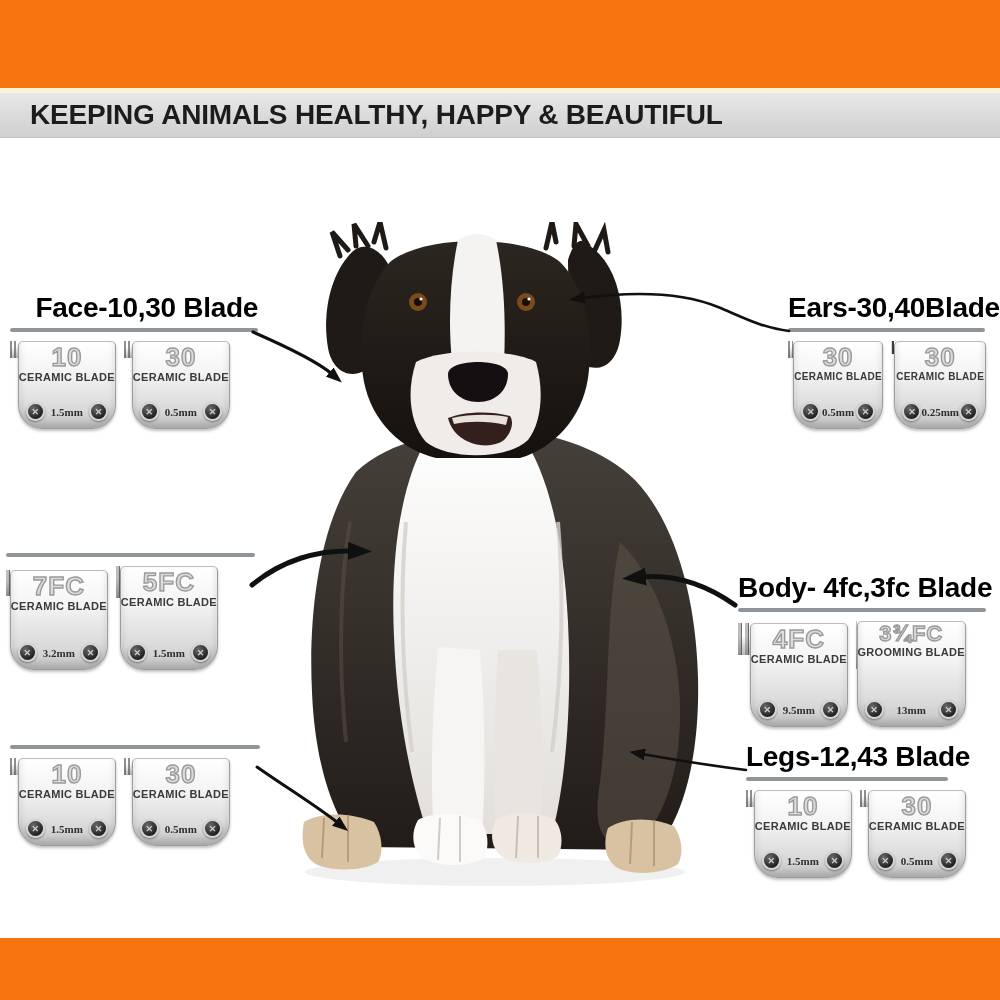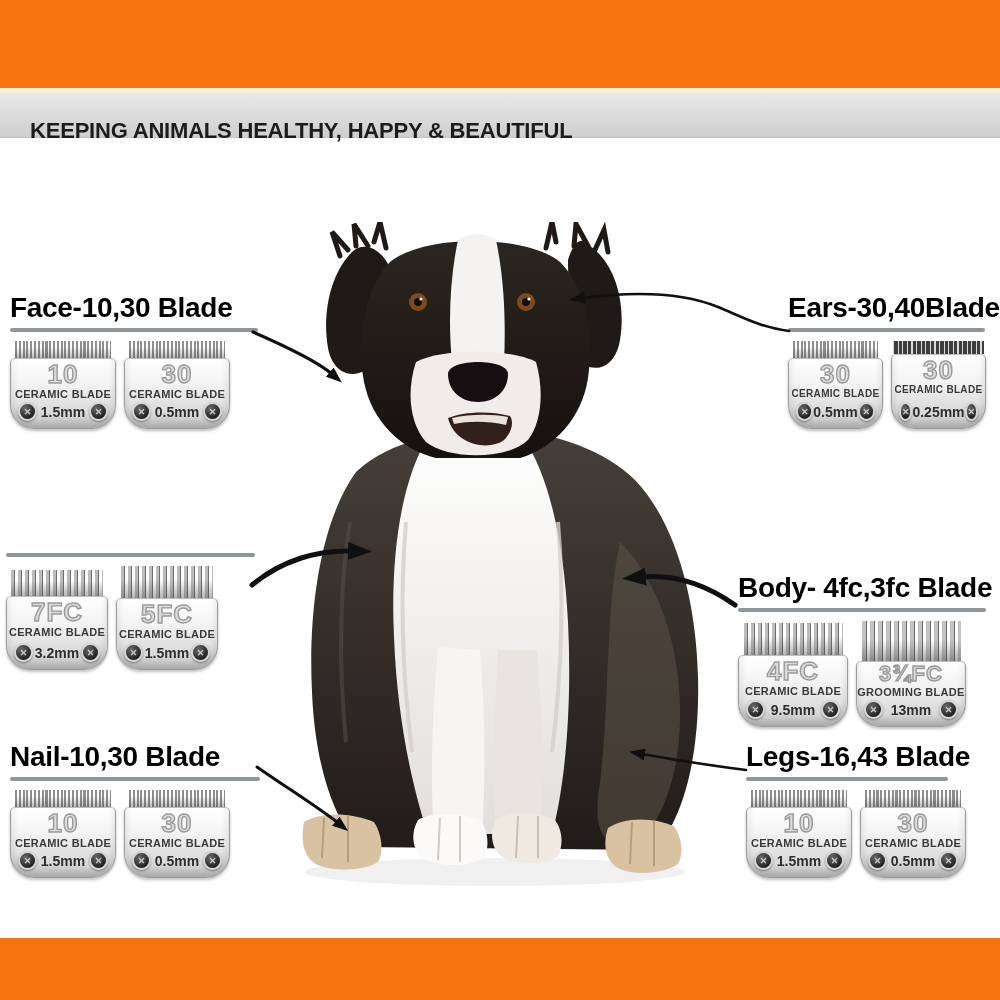--- a/index.html
+++ b/index.html
@@ -4,26 +4,26 @@
 <style>
   html,body{margin:0;padding:0;background:#ffffff;}
   .canvas{position:relative;width:1000px;height:1000px;background:#ffffff;overflow:hidden;
           font-family:"Liberation Sans",sans-serif;}
 
   
   .band-top{position:absolute;left:0;top:0;width:1000px;height:88px;background:#F7740E;}
   .band-cream{position:absolute;left:0;top:88px;width:1000px;height:5px;background:#FBF2D7;}
   .banner{position:absolute;left:0;top:93px;width:1000px;height:44px;
           background:linear-gradient(180deg,#E8E8E8,#CFCFCF);border-bottom:1px solid #C2C2C2;}
-  .banner-text{position:absolute;left:30px;top:0;line-height:44px;font-size:22px;font-weight:bold;
-          letter-spacing:-0.2px;color:#1C1C1C;white-space:nowrap;margin-top:16px;}
+  .banner-text{position:absolute;left:30px;top:0;line-height:44px;font-size:28px;font-weight:bold;
+          letter-spacing:-0.2px;color:#1C1C1C;white-space:nowrap;}
   .band-bottom{position:absolute;left:0;top:938px;width:1000px;height:62px;background:#F7740E;}
 
   
-  .group{position:absolute;z-index:4;}
+  .group{position:absolute;z-index:4;text-align:right;}
   .group-label{font-size:28px;font-weight:bold;color:#000;letter-spacing:-0.3px;white-space:nowrap;line-height:1.15;}
   .group-underline{height:4px;background:#8F9598;margin-top:4px;border-radius:2px;}
   .blade-row{display:flex;gap:8px;margin-top:9px;align-items:flex-end;}
 
   .g-face{left:10px;top:292px;}
   .g-ears{left:788px;top:292px;}
   .g-body-left{left:6px;top:549px;}
   .g-body-right{left:738px;top:572px;}
   .g-nail{left:10px;top:741px;}
   .g-legs{left:746px;top:741px;}
@@ -33,21 +33,21 @@
   .g-body-left .group-underline{width:249px;}
   .g-body-right .group-underline{width:248px;}
   .g-nail .group-underline{width:250px;}
   .g-legs .group-underline{width:202px;}
 
   .g-face .blade,.g-nail .blade,.g-legs .blade{width:106px;}
   .g-ears .blade{width:95px;}
   .g-body-left .blade{width:102px;}
   .g-body-right .blade{width:110px;}
 
-  .blade{display:flex;flex-direction:column;}
+  .blade{display:flex;flex-direction:row;}
   .v-fine{height:88px;} .v-dark{height:88px;} .v-medium{height:100px;}
   .v-long{height:104px;} .v-xlong{height:106px;}
 
   .teeth{width:90%;margin:0 auto;
     background:linear-gradient(0deg,rgba(70,70,70,.38),rgba(0,0,0,0) 65%),
                repeating-linear-gradient(90deg,#8F8F8F 0 2.1px,rgba(0,0,0,0) 2.1px 3.8px);}
   .teeth-fine{height:17px;}
   .teeth-medium{height:26px;
     background:linear-gradient(0deg,rgba(70,70,70,.40),rgba(0,0,0,0) 60%),
                repeating-linear-gradient(90deg,#BDBDBD 0 3.2px,#6E6E6E 3.2px 4.3px,rgba(0,0,0,0) 4.3px 7px);}
@@ -70,21 +70,21 @@
   .v-xlong .blade-number{font-size:22px;margin-top:1px;}
   .blade-label{font-size:11px;font-weight:bold;color:#3A3A3A;letter-spacing:.3px;white-space:nowrap;margin-top:1px;}
   .g-ears .blade-label{font-size:10px;}
   .bottom-row{width:100%;display:flex;align-items:center;justify-content:space-between;
     padding:2px 7px 7px;box-sizing:border-box;margin-top:auto;}
   .screw{width:19px;height:19px;border-radius:50%;
     background:radial-gradient(circle at 35% 30%,#6A6A6A,#1F1F1F 72%);
     border:2px solid #D4D4D4;box-shadow:0 1px 2px rgba(0,0,0,.4);position:relative;box-sizing:border-box;}
   .screw::after{content:"✕";position:absolute;left:0;top:0;width:100%;height:100%;
     display:flex;align-items:center;justify-content:center;font-size:9px;color:#CDCDCD;font-weight:bold;}
-  .blade-size{font-size:14px;font-weight:bold;color:#2E2E2E;white-space:nowrap;}
+  .blade-size{font-size:11px;font-weight:bold;color:#2E2E2E;white-space:nowrap;font-family:Liberation Serif, serif;}
 
   
   .dog-svg{position:absolute;left:290px;top:222px;width:430px;height:690px;z-index:1;}
   .arrows-svg{position:absolute;left:0;top:0;width:1000px;height:1000px;z-index:6;pointer-events:none;}
 </style>
 </head>
 <body>
 
 <div class="canvas">
 
@@ -299,21 +299,20 @@
         <div class="screw"></div>
         <div class="blade-size">13mm</div>
         <div class="screw"></div>
       </div>
     </div>
   </div>
 </div>
   </div>
 
   <div class="group g-nail">
-    <div class="group-label">Nail-10,30 Blade</div>
     <div class="group-underline"></div>
     <div class="blade-row">
   <div class="blade v-fine">
     <div class="teeth teeth-fine"></div>
     <div class="blade-body">
       <div class="blade-number">10</div>
       <div class="blade-label">CERAMIC BLADE</div>
       <div class="bottom-row">
         <div class="screw"></div>
         <div class="blade-size">1.5mm</div>
@@ -331,21 +330,21 @@
         <div class="screw"></div>
         <div class="blade-size">0.5mm</div>
         <div class="screw"></div>
       </div>
     </div>
   </div>
 </div>
   </div>
 
   <div class="group g-legs">
-    <div class="group-label">Legs-16,43 Blade</div>
+    <div class="group-label">Legs-12,43 Blade</div>
     <div class="group-underline"></div>
     <div class="blade-row">
   <div class="blade v-fine">
     <div class="teeth teeth-fine"></div>
     <div class="blade-body">
       <div class="blade-number">10</div>
       <div class="blade-label">CERAMIC BLADE</div>
       <div class="bottom-row">
         <div class="screw"></div>
         <div class="blade-size">1.5mm</div>

